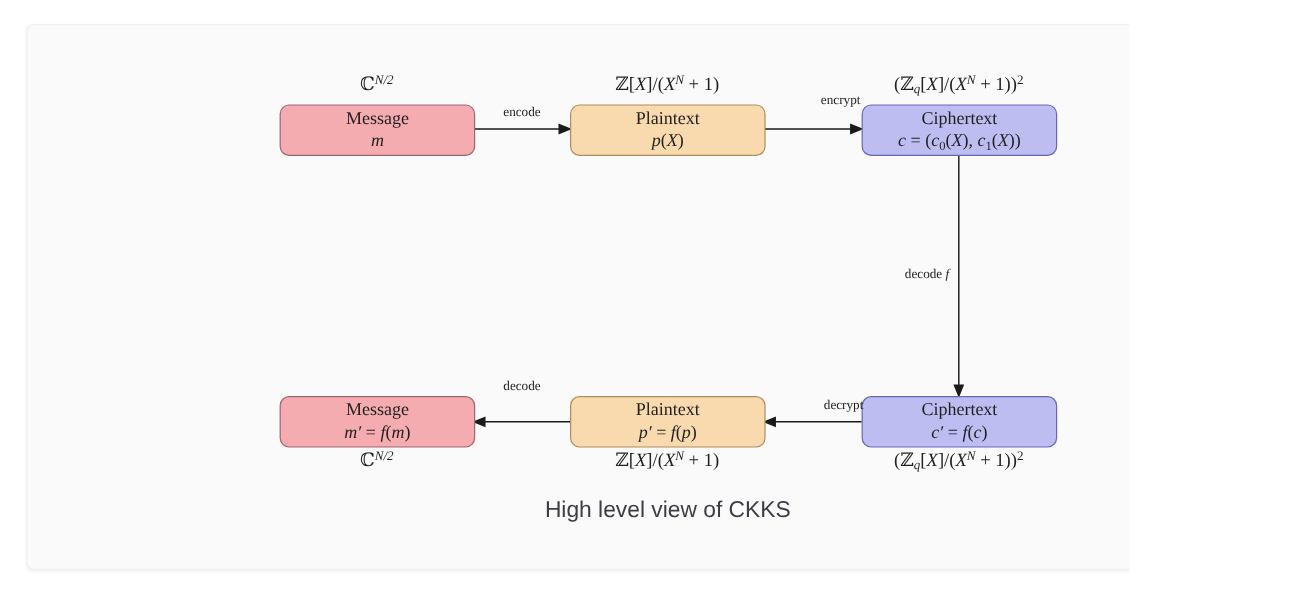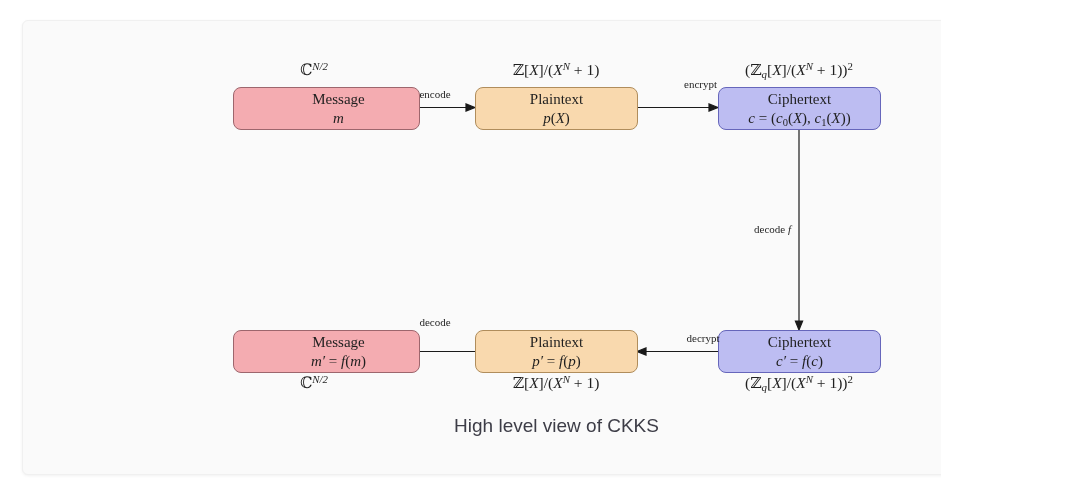--- a/index.html
+++ b/index.html
@@ -11,21 +11,21 @@
   }
   html,body{margin:0;padding:0;}
   body{background:var(--page-bg);font-family:"Liberation Serif","DejaVu Serif",serif;}
   .canvas{position:relative;width:941px;height:500px;background:var(--page-bg);overflow:hidden;}
   .panel{position:absolute;left:22px;top:20px;width:1045px;height:453px;background:var(--panel-bg);
          border:1px solid var(--panel-border);border-radius:6px;box-shadow:0 1px 3px rgba(0,0,0,.06);}
   .arrows{position:absolute;left:0;top:0;width:1090px;height:500px;pointer-events:none;}
   .node{position:absolute;width:161px;height:41px;border-radius:8px;border:1px solid;
         display:flex;flex-direction:column;align-items:center;justify-content:center;
         font-size:15px;line-height:19px;color:var(--text);}
-  .node.message{background:var(--message-fill);border-color:var(--message-border);padding-left:24px;}
+  .node.message{background:var(--message-fill);border-color:var(--message-border);}
   .node.plaintext{background:var(--plaintext-fill);border-color:var(--plaintext-border);}
   .node.ciphertext{background:var(--ciphertext-fill);border-color:var(--ciphertext-border);align-items:center;}
   .domain{position:absolute;width:240px;text-align:center;font-size:15.5px;color:var(--text);white-space:nowrap;}
   .edge-label{position:absolute;width:80px;text-align:center;font-size:11px;color:var(--text);}
   .edge-label.compute{width:130px;text-align:right;}
   .caption{position:absolute;left:233px;top:415px;width:647px;text-align:center;
            font-family:"Liberation Sans","DejaVu Sans",sans-serif;font-size:19px;color:var(--title-text);}
   .it{font-style:italic;}
   sup,sub{font-size:70%;line-height:0;}
   sup{vertical-align:0.45em;}

